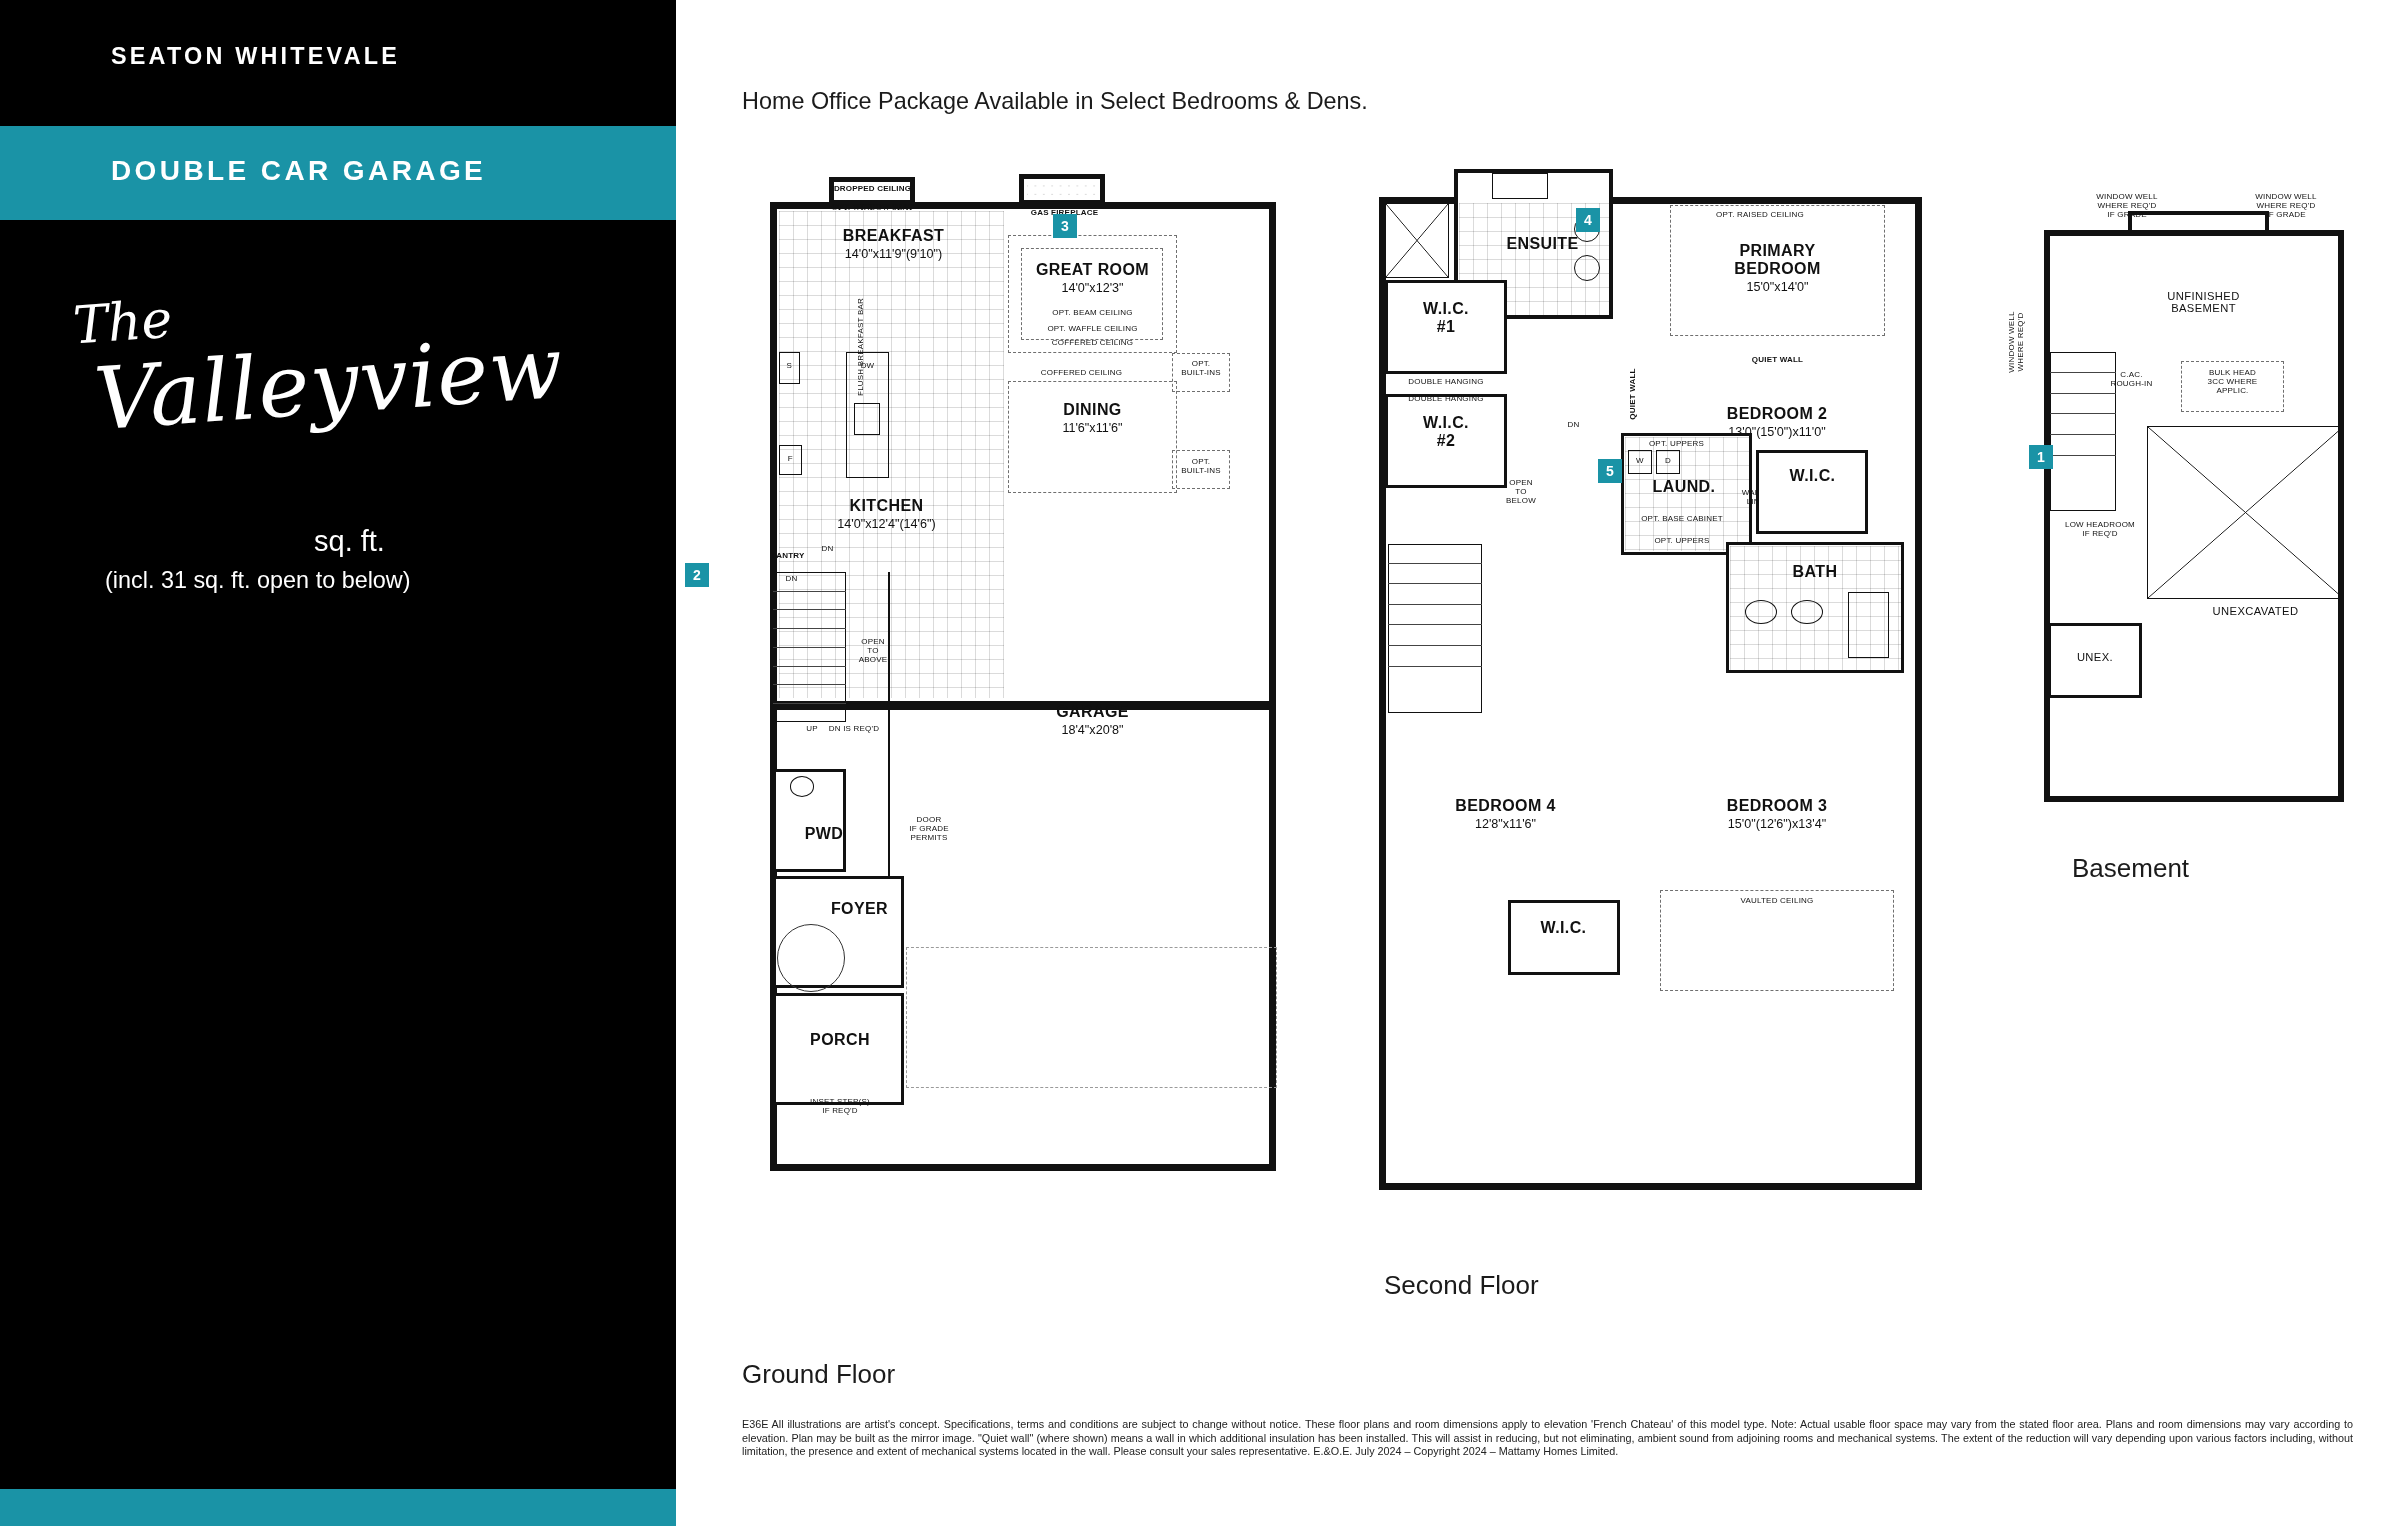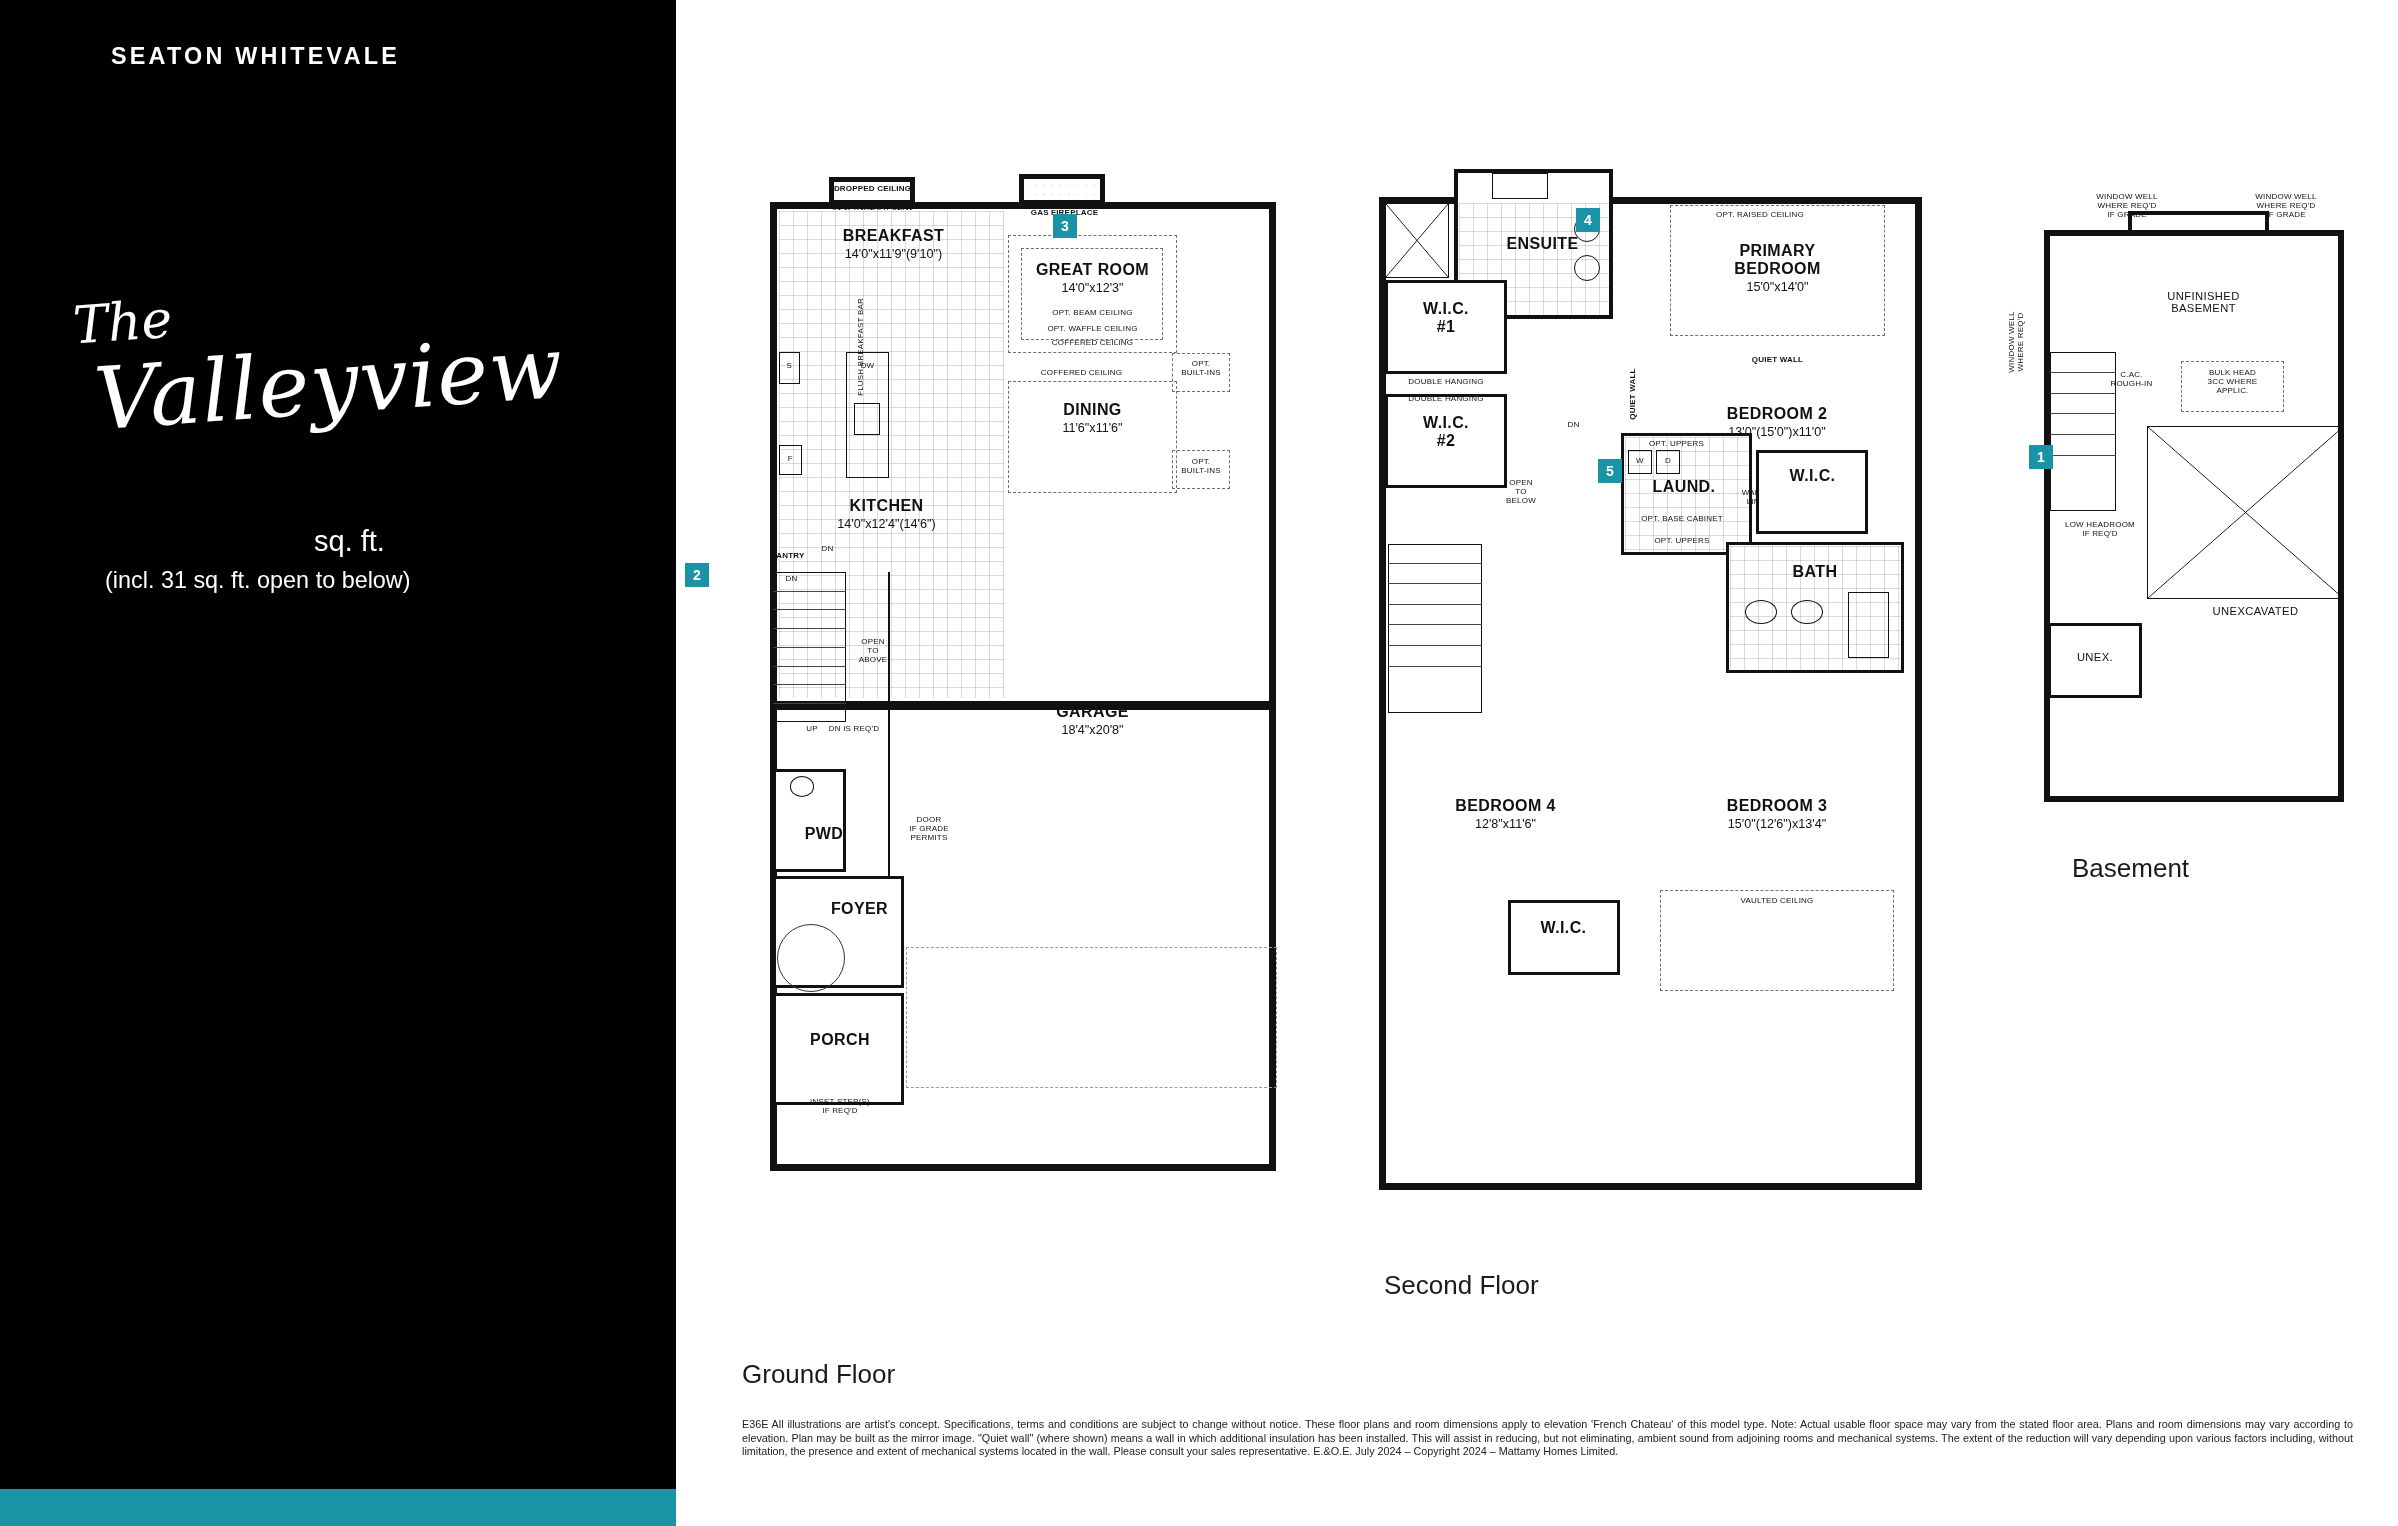--- a/index.html
+++ b/index.html
@@ -93,30 +93,34 @@
   .thinh{position:absolute;background:#444;height:0.9px;}
   .arc{position:absolute;border:0.9px solid #333;border-radius:50%;}
   .fix{position:absolute;border:1.4px solid #111;box-sizing:border-box;}
   .oval{position:absolute;border:1.4px solid #111;border-radius:50%;box-sizing:border-box;}
 </style>
 </head>
 <body>
 
 <div class="sidebar">
   <div class="community">SEATON WHITEVALE</div>
+  <div class="teal-band">
+    <span>DOUBLE CAR GARAGE</span>
+  </div>
   <div class="script-the">The</div>
   <div class="script-name">Valleyview</div>
   <div class="sqft-unit">sq. ft.</div>
   <div class="sqft-note">(incl. 31 sq. ft. open to below)</div>
   <div class="sidebar-teal-bottom"></div>
 </div>
 
 <div class="content">
 
   <div class="note-top">
+    <div>Home Office Package Available in Select Bedrooms &amp; Dens.</div>
   </div>
 
   <div class="plan" style="left:28px;top:169px;width:637px;height:1181px;">
 
     <div class="room" style="left:66px;top:33px;width:506px;height:506px;border-width:7.5px;"></div>
     <div class="room" style="left:66px;top:534px;width:506px;height:468px;border-width:7.5px;"></div>
 
     <div class="tile" style="left:75px;top:42px;width:225px;height:487px;"></div>
 
     <div class="room" style="left:125px;top:7.5px;width:86px;height:28px;border-width:5.6px;"></div>

